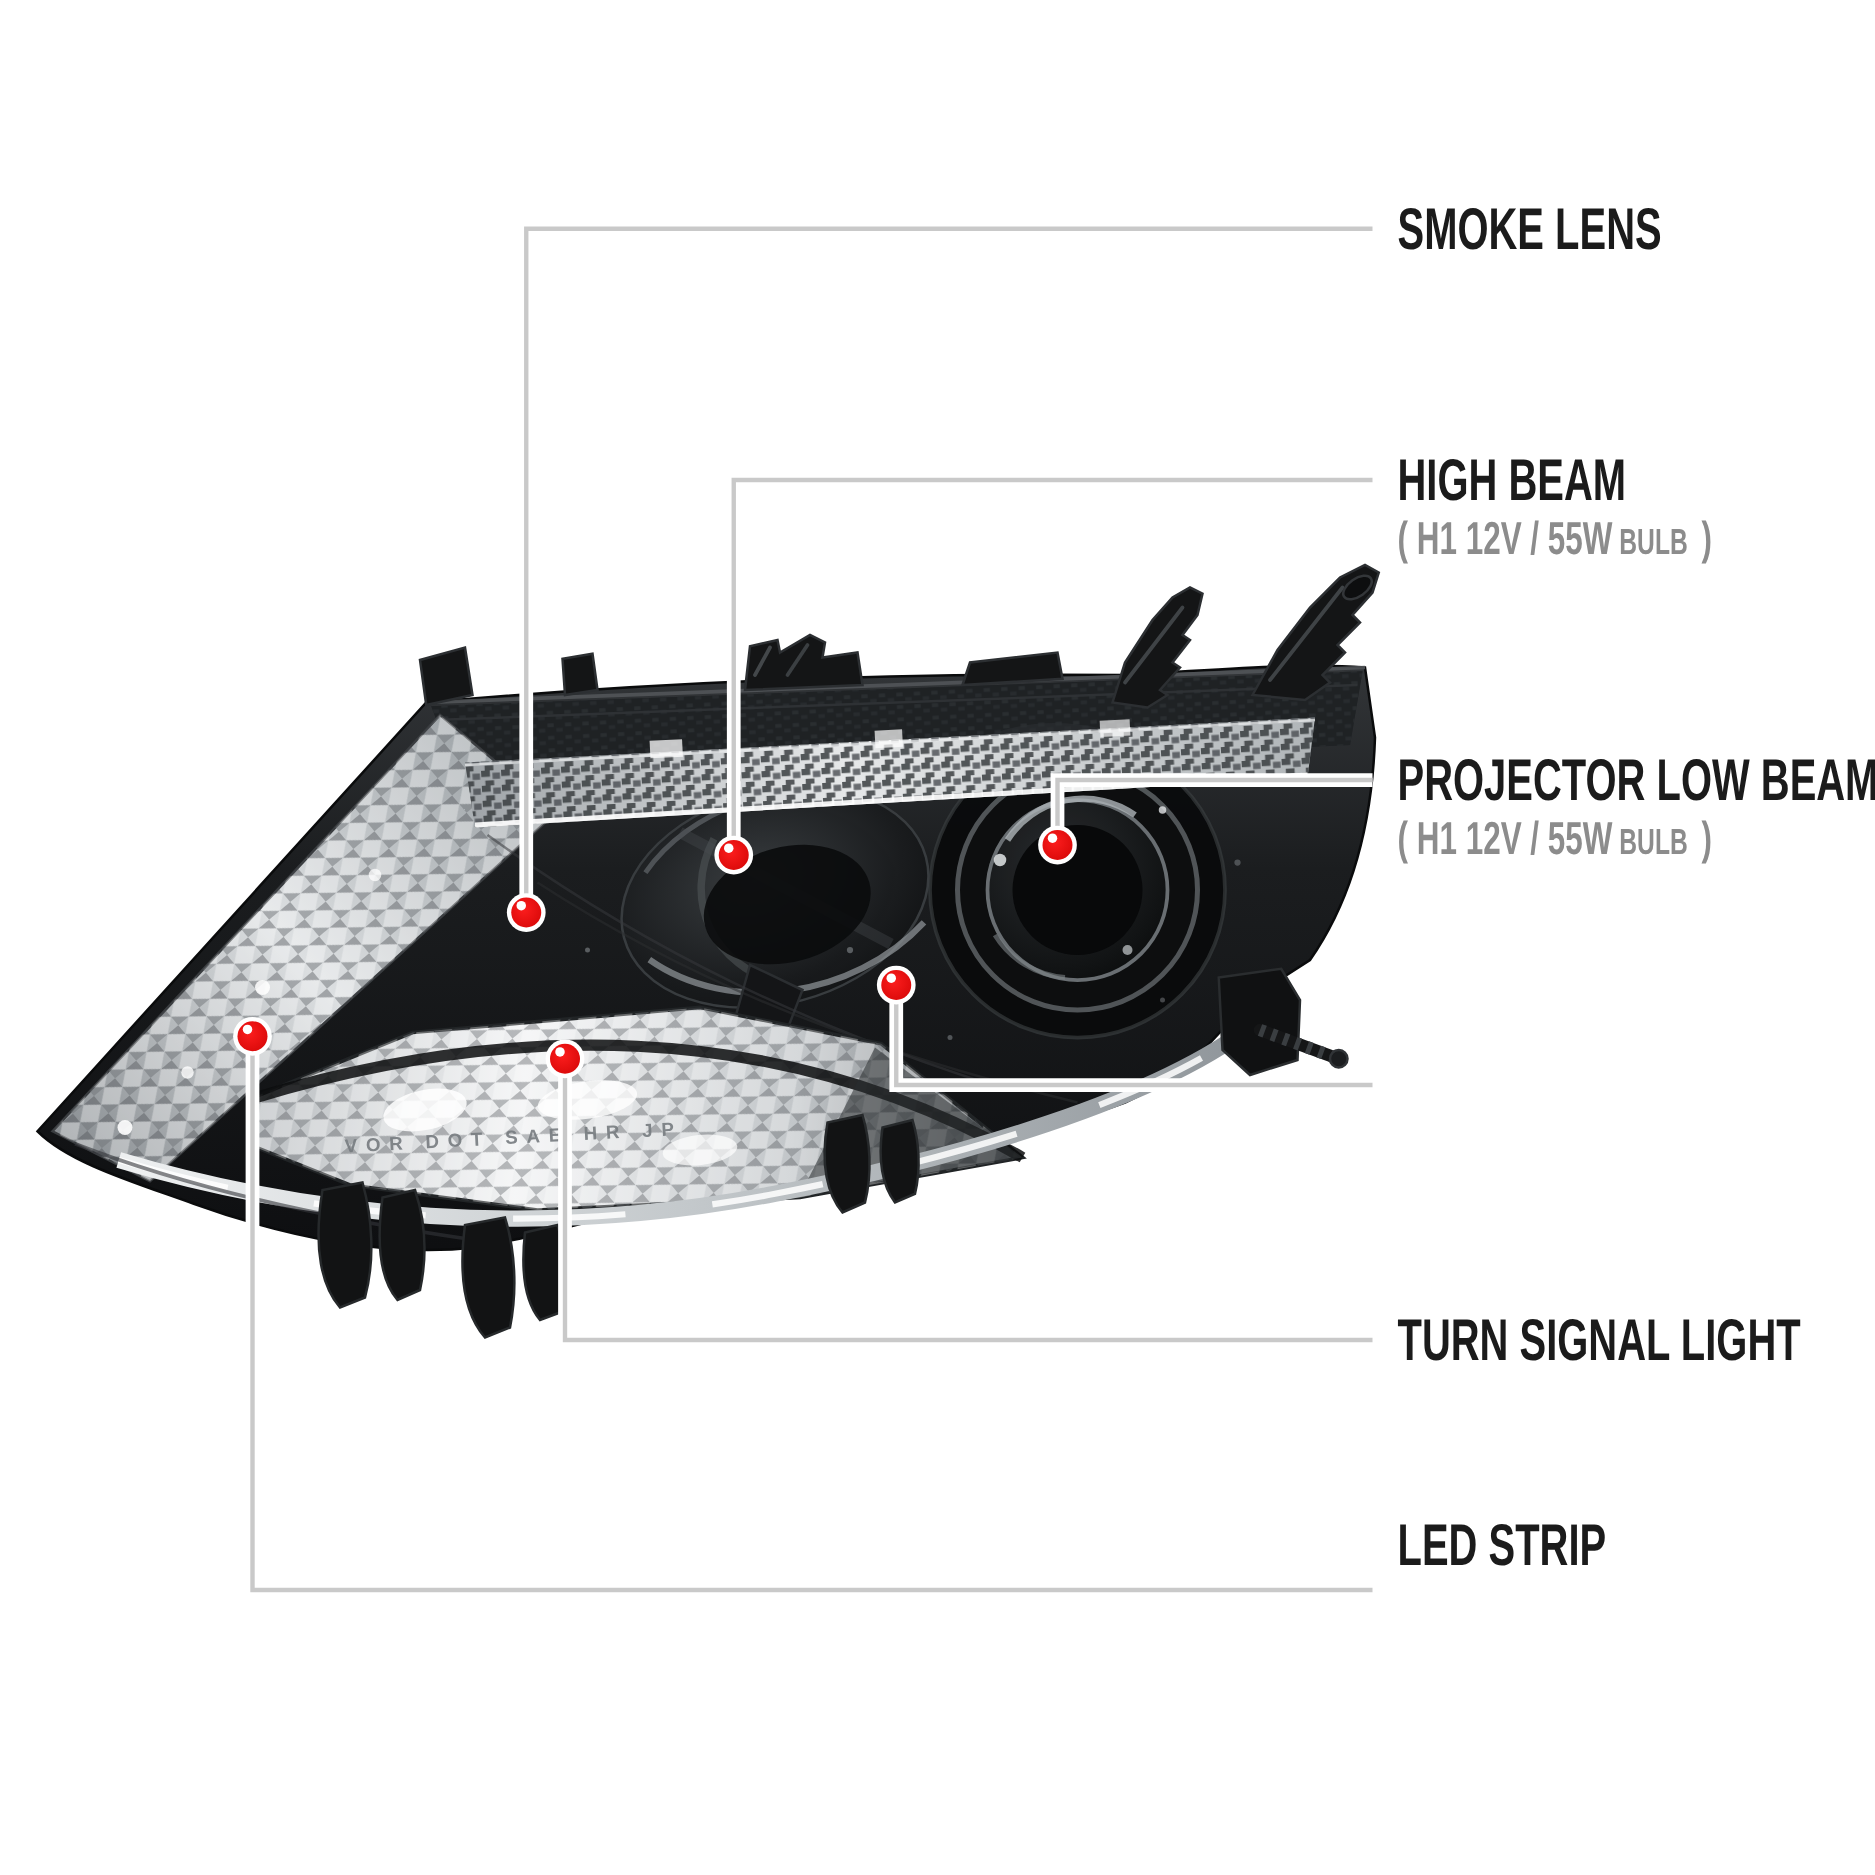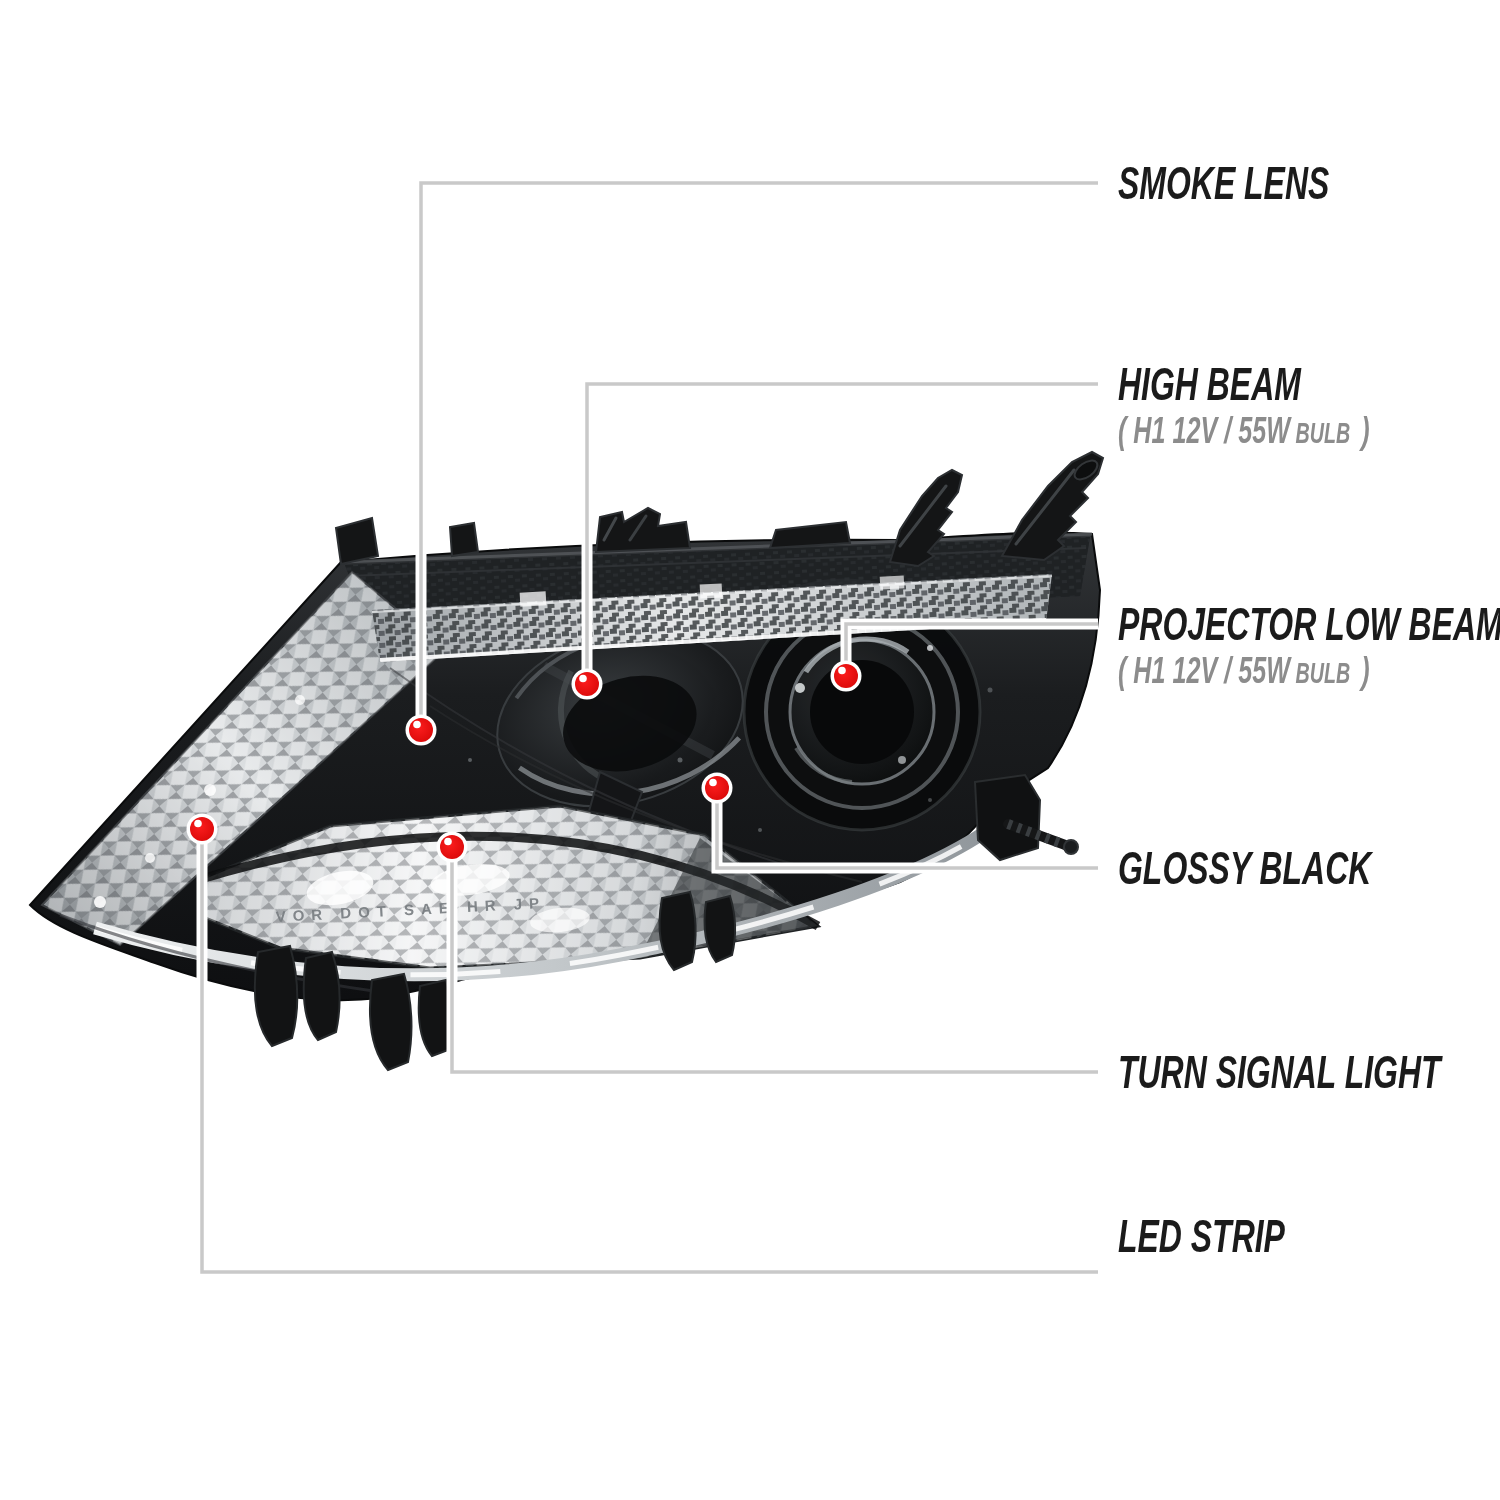--- a/index.html
+++ b/index.html
@@ -1,19 +1,19 @@
 <!DOCTYPE html>
 <html><head>
 <meta charset="utf-8">
 <style>
   html,body{margin:0;padding:0;background:#ffffff;}
   body{width:1500px;height:1500px;overflow:hidden;font-family:"Liberation Sans",sans-serif;}
   .stage{position:relative;width:1500px;height:1500px;background:#ffffff;}
   .scene{position:absolute;left:0;top:0;}
-  .callout{position:absolute;left:1118px;font-style:italic;}
+  .callout{position:absolute;left:1118px;}
   .callout .main{
     display:inline-block;
     font-weight:bold;font-size:47px;line-height:47px;color:#1b1b1b;
     white-space:nowrap;letter-spacing:0px;
     transform:scaleX(0.68);transform-origin:left center;
   }
   .callout .sub{
     display:block;margin-top:5px;
     white-space:nowrap;
   }
@@ -291,23 +291,20 @@
 <div class="callout" style="top:360px">
   <span class="main">HIGH BEAM</span>
   <span class="sub"><span class="subinner"><span>( </span><span>H1 12V / 55W</span><span class="small">BULB</span><span> )</span></span></span>
 </div>
 
 <div class="callout" style="top:600px">
   <span class="main">PROJECTOR LOW BEAM</span>
   <span class="sub"><span class="subinner"><span>( </span><span>H1 12V / 55W</span><span class="small">BULB</span><span> )</span></span></span>
 </div>
 
-<div class="callout" style="top:844px">
-  <span class="main">GLOSSY BLACK</span>
-</div>
 
 <div class="callout" style="top:1048px">
   <span class="main">TURN SIGNAL LIGHT</span>
 </div>
 
 <div class="callout" style="top:1212px">
   <span class="main">LED STRIP</span>
 </div>
 
 </div>

